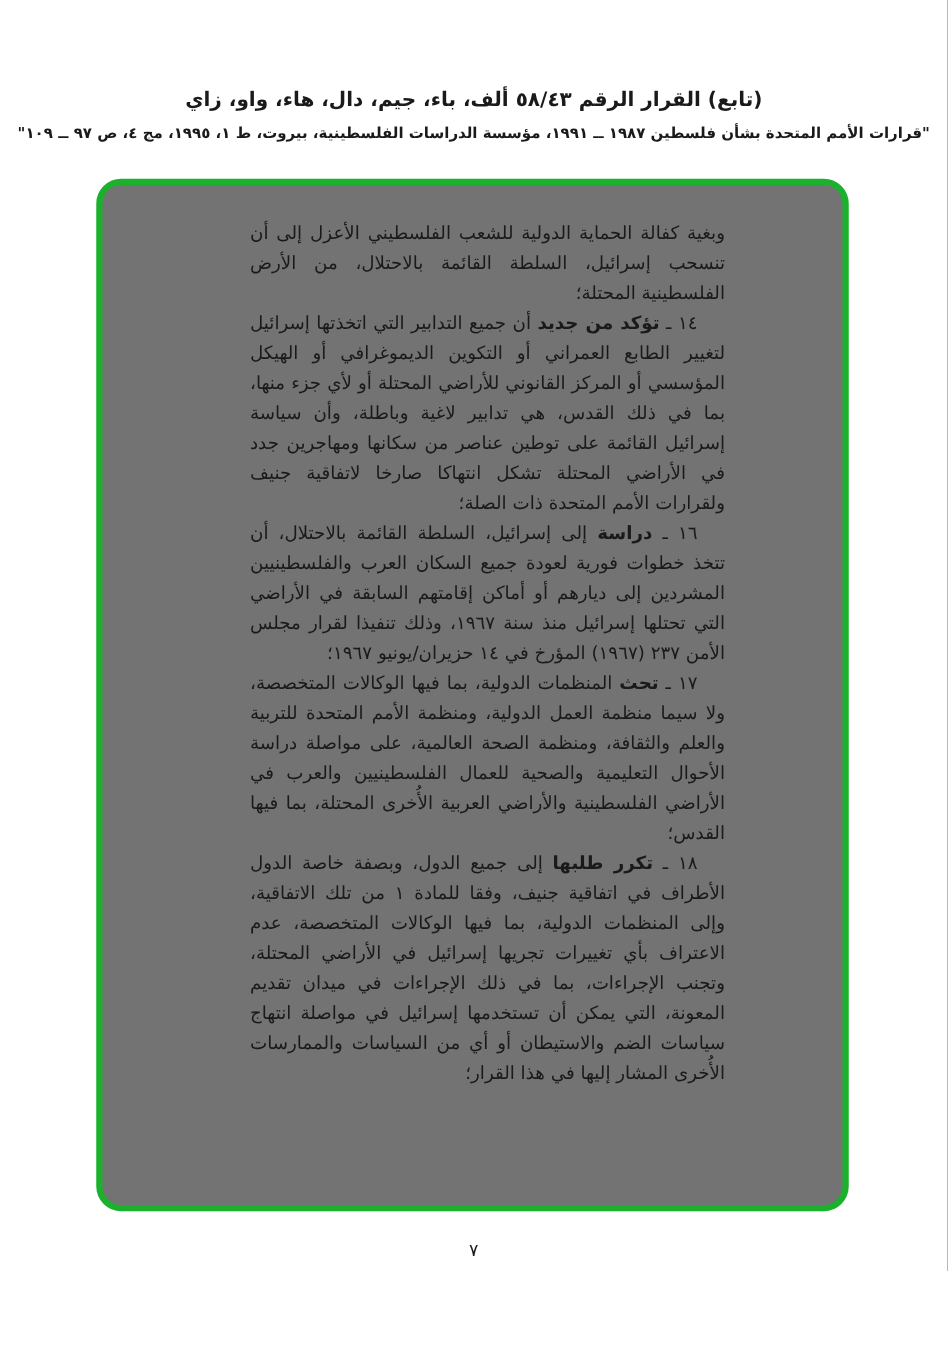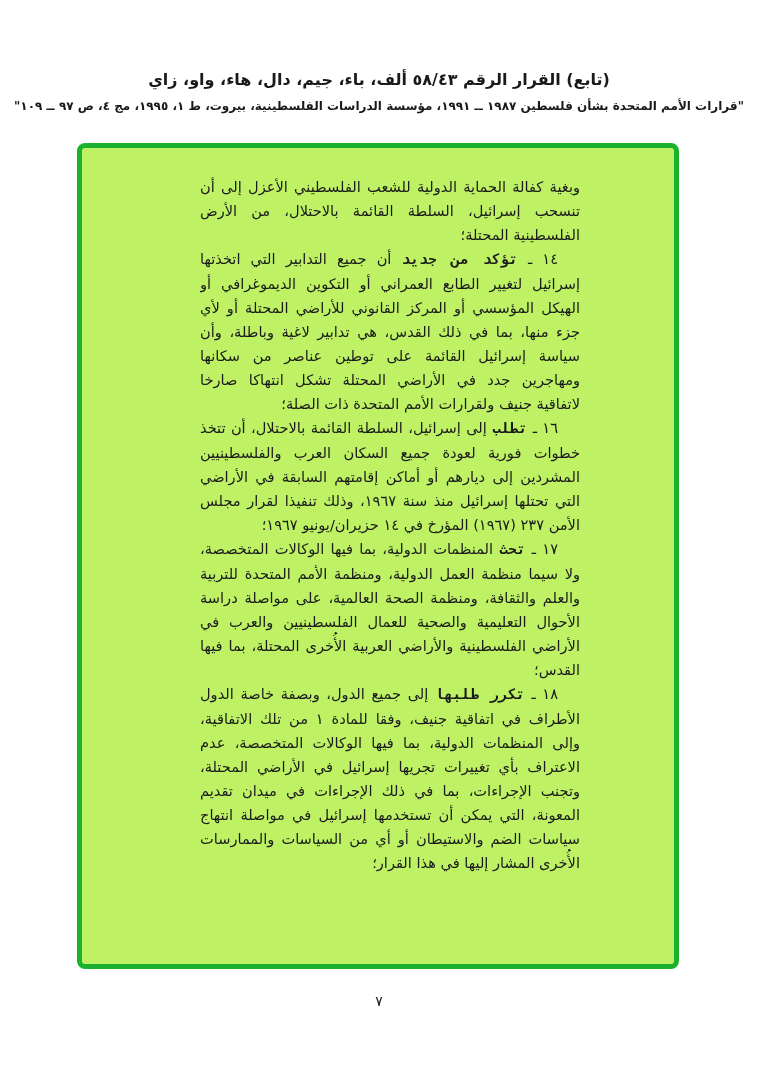--- a/index.html
+++ b/index.html
@@ -24,54 +24,54 @@
   .header .h2 {
     font-size: 12px; font-weight: bold; margin-top: 9px;
     white-space: nowrap;
   }
 
   .frame {
     position: absolute; left: 77px; top: 143px;
     width: 602px; height: 826px;
     box-sizing: border-box;
     border: 5px solid #1bb12d;
-    border-radius: 8px;
-    background: #bef264;
+    border-radius: 20px;
+    background: #737373;
   }
   .body-text {
     position: absolute; top: 27px; right: 94px; width: 380px;
     max-height: 780px; overflow: hidden;
     direction: rtl; unicode-bidi: embed;
     text-align: justify;
     font-size: 14.6px; line-height: 24px;
   }
   .para { margin: 0; padding: 0; }
   .para.indented { text-indent: 22px; }
-  .para b { font-weight: bold; font-family: Liberation Mono, monospace; }
+  .para b { font-weight: bold; }
 
   .footer {
     position: absolute; top: 993px; left: 0; width: 758px;
     text-align: center; font-size: 14px; direction: rtl;
   }
 </style>
 </head>
 <body style="color: rgb(26, 26, 26);">
 
 <div class="page">
 
   <div class="header">
     <div class="h1">(تابع) القرار الرقم ٥٨/٤٣ ألف، باء، جيم، دال، هاء، واو، زاي</div>
     <div class="h2">"قرارات الأمم المتحدة بشأن فلسطين ١٩٨٧ ــ ١٩٩١، مؤسسة الدراسات الفلسطينية، بيروت، ط ١، ١٩٩٥، مج ٤، ص ٩٧ ــ ١٠٩"</div>
   </div>
 
   <div class="frame" style="border-color: rgb(27, 177, 45);">
     <div class="body-text">
         <p class="para">وبغية كفالة الحماية الدولية للشعب الفلسطيني الأعزل إلى أن تنسحب إسرائيل، السلطة القائمة بالاحتلال، من الأرض الفلسطينية المحتلة؛</p>
         <p class="para indented">١٤ ـ <b>تؤكد من جديد</b> أن جميع التدابير التي اتخذتها إسرائيل لتغيير الطابع العمراني أو التكوين الديموغرافي أو الهيكل المؤسسي أو المركز القانوني للأراضي المحتلة أو لأي جزء منها، بما في ذلك القدس، هي تدابير لاغية وباطلة، وأن سياسة إسرائيل القائمة على توطين عناصر من سكانها ومهاجرين جدد في الأراضي المحتلة تشكل انتهاكا صارخا لاتفاقية جنيف ولقرارات الأمم المتحدة ذات الصلة؛</p>
-        <p class="para indented">١٦ ـ <b>تطلب</b> إلى إسرائيل، السلطة القائمة بالاحتلال، أن تتخذ خطوات فورية لعودة جميع السكان العرب والفلسطينيين المشردين إلى ديارهم أو أماكن إقامتهم السابقة في الأراضي التي تحتلها إسرائيل منذ سنة ١٩٦٧، وذلك تنفيذا لقرار مجلس الأمن ٢٣٧ (١٩٦٧) المؤرخ في ١٤ حزيران/يونيو ١٩٦٧؛</p>
+        <p class="para indented">١٦ ـ <b>دراسة</b> إلى إسرائيل، السلطة القائمة بالاحتلال، أن تتخذ خطوات فورية لعودة جميع السكان العرب والفلسطينيين المشردين إلى ديارهم أو أماكن إقامتهم السابقة في الأراضي التي تحتلها إسرائيل منذ سنة ١٩٦٧، وذلك تنفيذا لقرار مجلس الأمن ٢٣٧ (١٩٦٧) المؤرخ في ١٤ حزيران/يونيو ١٩٦٧؛</p>
         <p class="para indented">١٧ ـ <b>تحث</b> المنظمات الدولية، بما فيها الوكالات المتخصصة، ولا سيما منظمة العمل الدولية، ومنظمة الأمم المتحدة للتربية والعلم والثقافة، ومنظمة الصحة العالمية، على مواصلة دراسة الأحوال التعليمية والصحية للعمال الفلسطينيين والعرب في الأراضي الفلسطينية والأراضي العربية الأُخرى المحتلة، بما فيها القدس؛</p>
         <p class="para indented">١٨ ـ <b>تكرر طلبها</b> إلى جميع الدول، وبصفة خاصة الدول الأطراف في اتفاقية جنيف، وفقا للمادة ١ من تلك الاتفاقية، وإلى المنظمات الدولية، بما فيها الوكالات المتخصصة، عدم الاعتراف بأي تغييرات تجريها إسرائيل في الأراضي المحتلة، وتجنب الإجراءات، بما في ذلك الإجراءات في ميدان تقديم المعونة، التي يمكن أن تستخدمها إسرائيل في مواصلة انتهاج سياسات الضم والاستيطان أو أي من السياسات والممارسات الأُخرى المشار إليها في هذا القرار؛</p>
       </div>
   </div>
 
   <div class="footer">٧</div>
 
 </div>
 
 </body></html>

